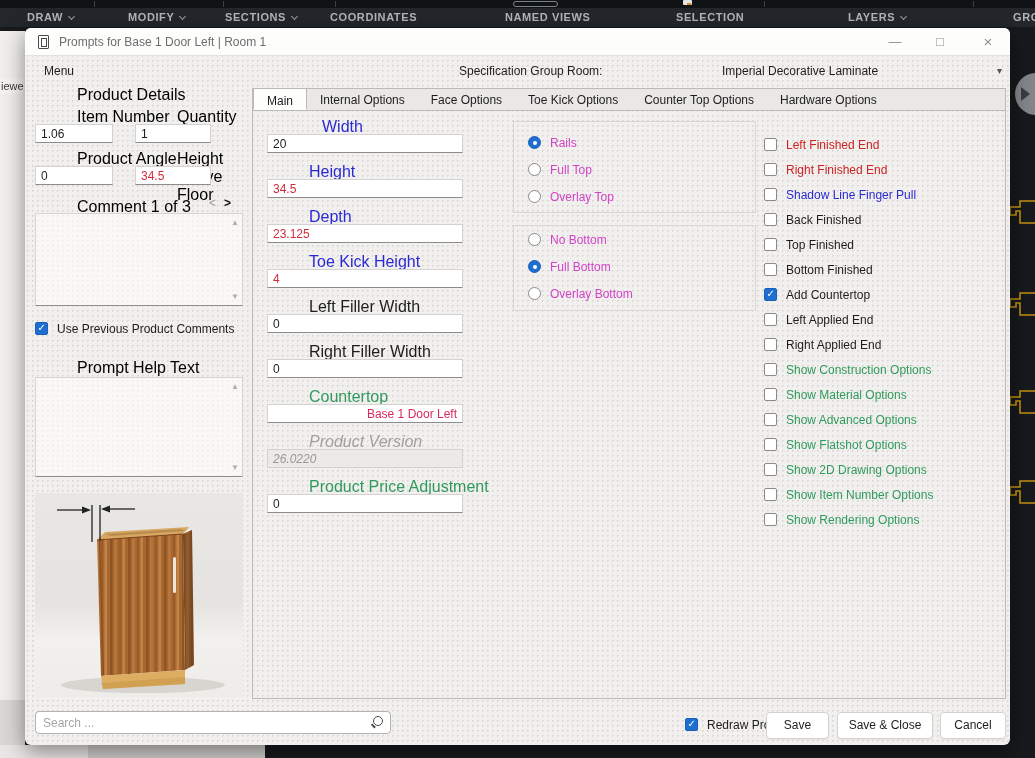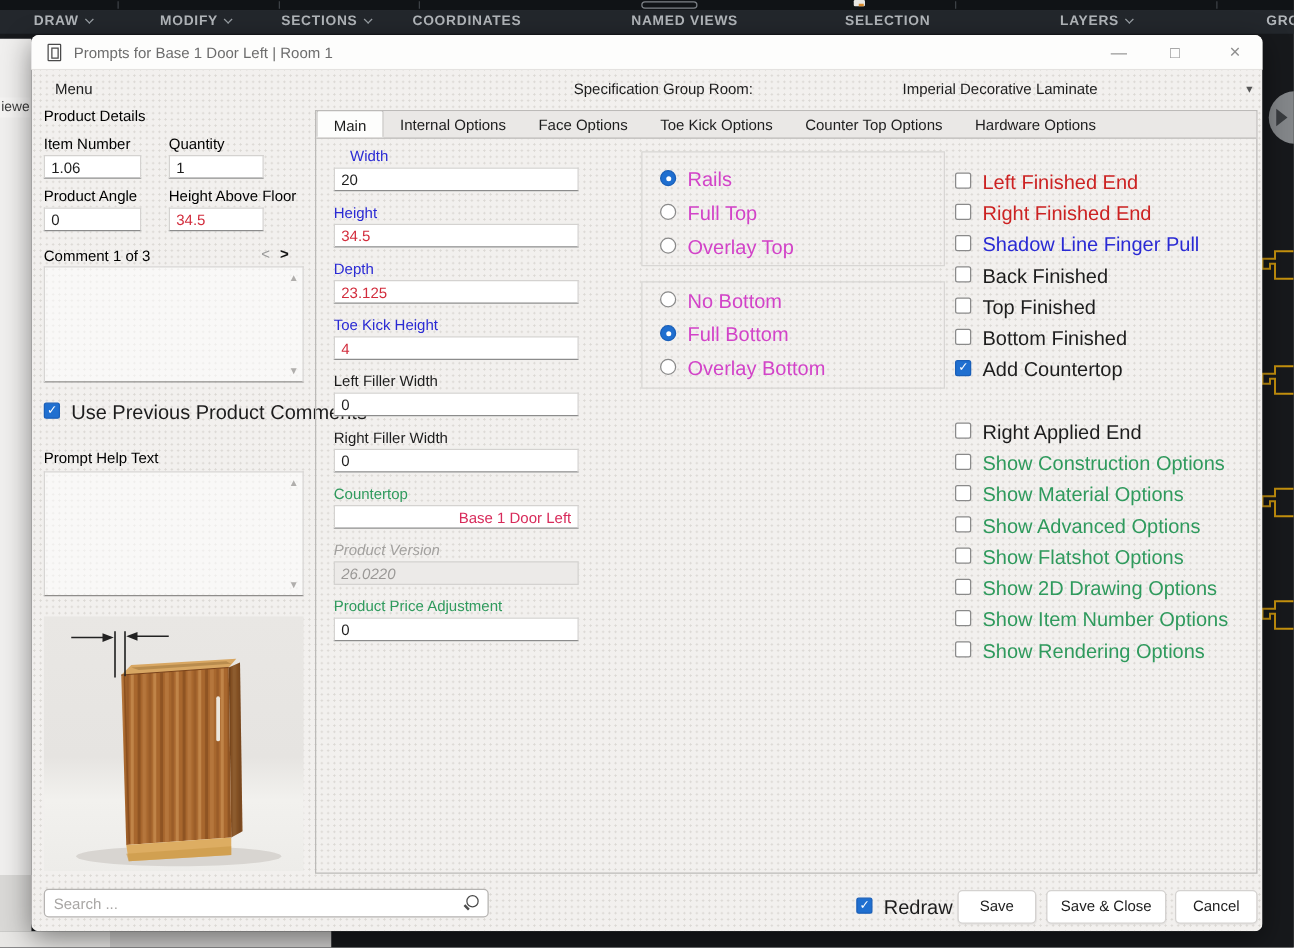--- a/index.html
+++ b/index.html
@@ -51,30 +51,30 @@
   [data-variant="gray"]    { color:#a2a09e;font-style:italic; }
   [data-variant="black"]   { color:#1d1d1d; }
   [data-variant="crimson"] { color:#d82a5a; }
 
   
   .tfield { position:absolute; height:19px; background:#fff; border:1px solid #d4d2d0; border-bottom:1px solid #8c8c8c;
     font-family:"Liberation Sans",sans-serif; font-size:12px; padding:0 5px; color:#1d1d1d; }
   .tfield[data-variant="red"] { color:#d22c3c; }
   .tfield[data-variant="crimson"] { color:#d82a5a; }
   .tfield[data-disabled="true"] { background:#eceae8; border:1px solid #d4d2d0; color:#9a9896; }
-  .flabel { position:absolute; font-size:12px; }
+  .flabel { position:absolute; font-size:16px;margin-left:42px; }
 
   
   .cb { position:absolute; width:13px; height:13px; background:#fff; border:1px solid #8a8a8a; border-radius:2px; }
   .cb[data-checked="true"] { background:#1f6fd0; border-color:#1a5fb8; }
   .cb[data-checked="true"]::after { content:"✓"; position:absolute; left:1.5px; top:-1px; font-size:10px; color:#fff; }
   .rb { position:absolute; width:13px; height:13px; background:#fff; border:1px solid #8a8a8a; border-radius:50%; }
   .rb[data-selected="true"] { background:#1f6fd0; border-color:#1a5fb8; }
   .rb[data-selected="true"]::after { content:""; position:absolute; left:3.5px; top:3.5px; width:4px; height:4px; background:#fff; border-radius:50%; }
-  .opt-label { position:absolute; left:22px; top:0; font-size:16px; white-space:nowrap;text-align:right; }
+  .opt-label { position:absolute; left:22px; top:0; font-size:12px; white-space:nowrap;text-align:right; }
   .opt-row { position:absolute; height:16px; cursor:default; }
 
   
   #left-panel { left:10px; top:58px; width:212px; height:615px; }
   .textbox { position:absolute; width:208px; background:rgba(255,255,255,.55); border:1px solid #d7d5d3; border-bottom:1px solid #8f8d8b; }
   .scroll-arrow { position:absolute; right:3px; font-size:8px; color:#b0aeac; }
 
   #tab-panel { left:227px; top:60px; width:754px; height:611px; border:1px solid #bcbab8; background:transparent; }
   #tabstrip { position:absolute; left:0; top:0; width:752px; height:22px; background:#eae8e6; border-bottom:1px solid #bcbab8; display:flex; }
   .tab { font-size:12px; color:#1d1d1d; padding:4px 13px 0 13px; height:22px; cursor:default; }
@@ -317,20 +317,24 @@
         <span class="opt-label" data-variant="black">Top Finished</span>
       </div>
       <div class="opt-row" style="left:511px; top:174px; width:240px">
         <span class="cb" data-checked="false"></span>
         <span class="opt-label" data-variant="black">Bottom Finished</span>
       </div>
       <div class="opt-row" style="left:511px; top:199px; width:240px">
         <span class="cb" data-checked="true"></span>
         <span class="opt-label" data-variant="black">Add Countertop</span>
       </div>
+      <div class="opt-row" style="left:511px; top:224px; width:240px">
+        <span class="cb" data-checked="false"></span>
+        <span class="opt-label" data-variant="black">Left Applied End</span>
+      </div>
       <div class="opt-row" style="left:511px; top:249px; width:240px">
         <span class="cb" data-checked="false"></span>
         <span class="opt-label" data-variant="black">Right Applied End</span>
       </div>
       <div class="opt-row" style="left:511px; top:274px; width:240px">
         <span class="cb" data-checked="false"></span>
         <span class="opt-label" data-variant="green">Show Construction Options</span>
       </div>
       <div class="opt-row" style="left:511px; top:299px; width:240px">
         <span class="cb" data-checked="false"></span>

